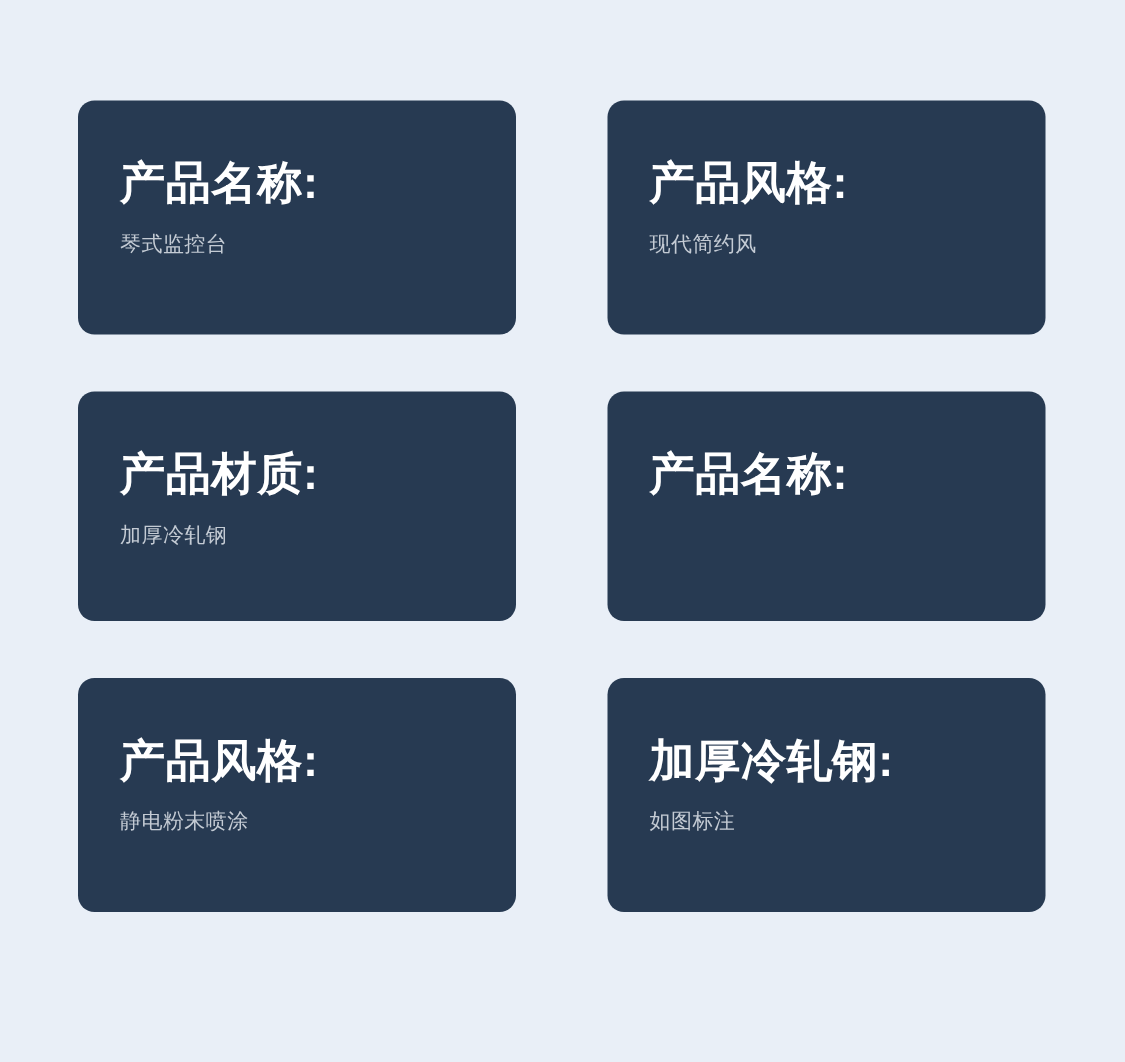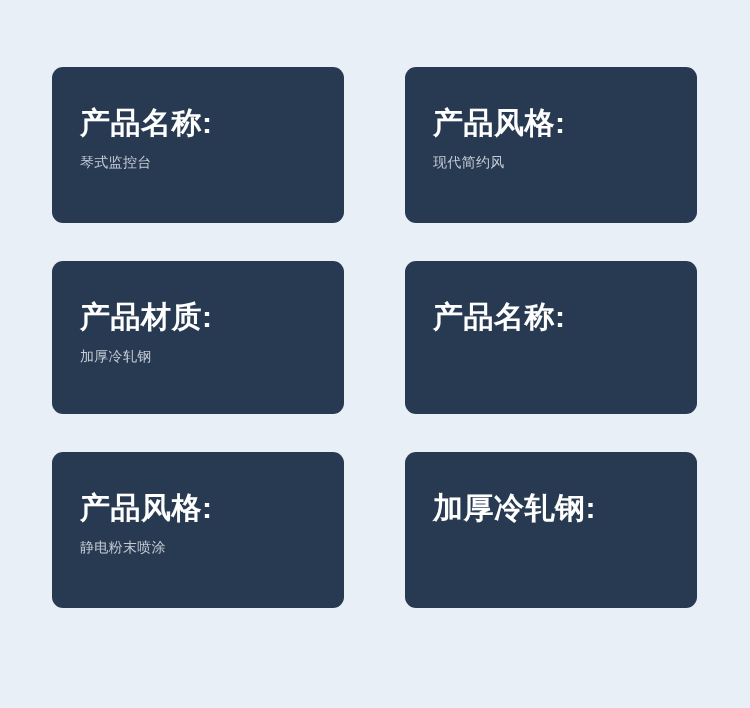--- a/index.html
+++ b/index.html
@@ -89,16 +89,17 @@
       <span class="card-title">产品名称:</span>
     </div>
 
     <div class="spec-card">
       <span class="card-title">产品风格:</span>
       <span class="card-value">静电粉末喷涂</span>
     </div>
 
     <div class="spec-card">
       <span class="card-title">加厚冷轧钢:</span>
+      <span class="card-value">如图标注</span>
     </div>
 
   </div>
 </div>
 
 </body></html>

